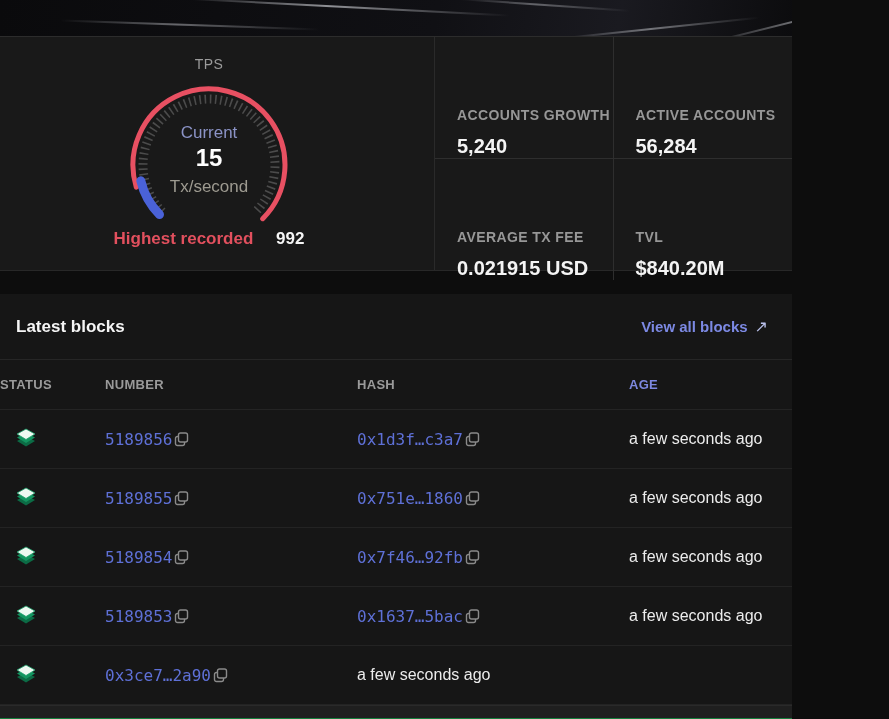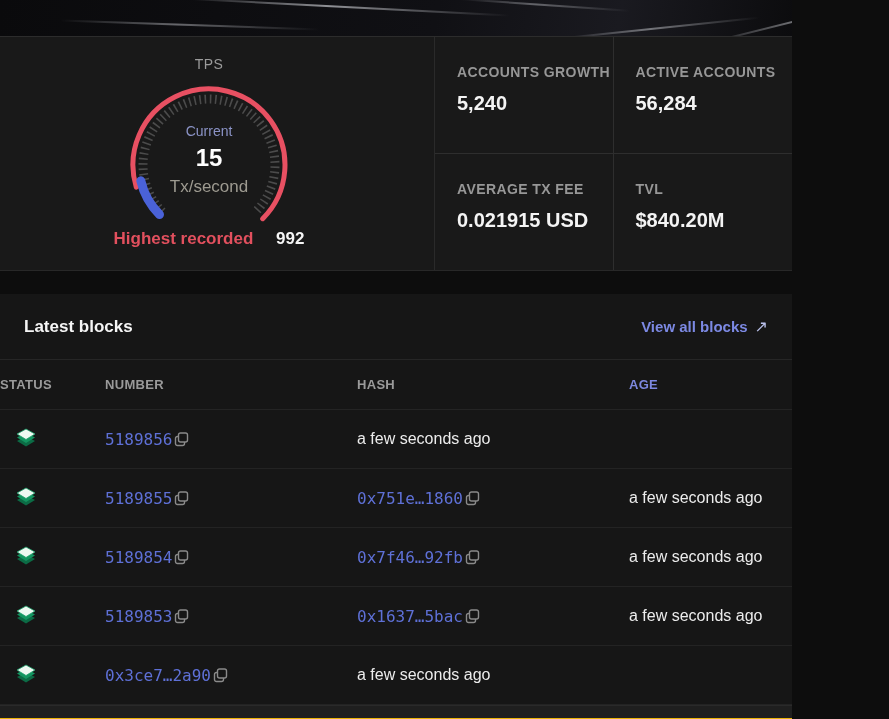--- a/index.html
+++ b/index.html
@@ -1,20 +1,20 @@
 <!DOCTYPE html>
 <html><head>
 <meta charset="utf-8">
 <style>
   * { margin:0; padding:0; box-sizing:border-box; }
   html,body { background:#0d0d0d; }
   .app {
     position:relative; width:792px; height:719px; overflow:hidden;
     font-family:"Liberation Sans", sans-serif; color:#e8e8e8;
-    background:#eab308;
+    background:#15803d;
   }
 
   
   .banner {
     position:relative; height:37px; overflow:hidden;
     background:linear-gradient(100deg,#0a0a0c 0%,#101014 55%,#1a1a20 78%,#0c0c0e 100%);
     border-bottom:1px solid #2c2c2c;
   }
   .streak { position:absolute; height:2px; border-radius:2px;
     background:linear-gradient(90deg,rgba(255,255,255,0) 0%,rgba(230,232,238,.75) 45%,rgba(255,255,255,0) 100%); }
@@ -27,42 +27,42 @@
     border-top:3px solid rgba(235,237,242,.8); top:18px; left:740px;
     transform:rotate(-38deg); filter:blur(.4px); }
 
   
   .stats-strip { display:flex; height:234px; background:#191919; border-bottom:1px solid #282828; }
   .gauge-panel { position:relative; width:435px; border-right:1px solid #2a2a2a; }
   .tps-title { position:absolute; top:19px; left:0; width:418px; text-align:center;
     color:#9b9b9b; font-size:14px; letter-spacing:.5px; }
   .gauge-svg { position:absolute; left:109px; top:44px; }
   .gauge-center { position:absolute; left:109px; width:200px; text-align:center; }
-  .g-current { top:86px;  color:#8b93c6; font-size:14px; }
+  .g-current { top:86px;  color:#8b93c6; font-size:17px; }
   .g-value   { top:107px; color:#ffffff; font-size:24px; font-weight:bold; }
   .g-unit    { top:140px; color:#9d9a90; font-size:17px; }
   .g-highest { position:absolute; top:192px; left:0; width:418px; text-align:center;
     font-size:17px; font-weight:bold; }
   .g-highest .hl { color:#e2505e; }
   .g-highest .hv { color:#f5f5f5; margin-left:18px; }
 
   .stats-grid { flex:1; display:grid; grid-template-columns:1fr 1fr; grid-template-rows:1fr 1fr; }
   .stat-tile { padding:27px 0 0 22px; }
   .stat-tile.br { border-right:1px solid #2e2e2e; }
   .stat-tile.bb { border-bottom:1px solid #2e2e2e; }
-  .stat-label { color:#979797; font-size:14px; font-weight:bold; letter-spacing:.4px; }
+  .stat-label { color:#979797; font-size:14px; font-weight:bold; letter-spacing:.4px;margin-top:43px; }
   .stat-value { color:#f4f4f4; font-size:20px; font-weight:bold; margin-top:12px; }
 
   
   .gap { height:23px; background:#0d0d0d; }
 
   
   .blocks-section { background:#161616; }
   .section-header { height:66px; display:flex; align-items:center;
-    justify-content:space-between; padding:0 24px 0 24px; border-bottom:1px solid #262626; }
+    justify-content:space-between; padding:0 24px 0 16px; border-bottom:1px solid #262626; }
   .section-title { color:#f5f5f5; font-size:17px; font-weight:bold; }
   .view-all { color:#7c89e3; font-size:15px; font-weight:bold; text-decoration:none;
     display:flex; align-items:center; gap:7px; cursor:pointer; }
   .view-all .arrow { color:#b9c0ea; font-size:16px; font-weight:normal; }
 
   .thead, .trow { display:grid; grid-template-columns:105px 252px 272px 1fr; align-items:center; }
   .thead { height:50px; border-bottom:1px solid #242424; }
   .th { color:#9a9a9a; font-size:13px; font-weight:bold; letter-spacing:.3px; }
   .th.age { color:#7d88e0; }
   .trow { height:59px; border-bottom:1px solid #232323; }
@@ -163,20 +163,29 @@
         </div>
         <div class="cell-link">
           <a class="mono-link">5189856</a>
           <button class="copy-btn">
             <svg width="15" height="15" viewBox="0 0 15 15">
                 <rect x="4.5" y="1" width="9" height="9" rx="2" fill="none" stroke="#8a8a8a" stroke-width="1.4"></rect>
                 <path d="M10.5 10 v1.5 a2 2 0 0 1 -2 2 h-5 a2 2 0 0 1 -2 -2 v-5 a2 2 0 0 1 2 -2 H5" fill="none" stroke="#8a8a8a" stroke-width="1.4"></path>
               </svg>
           </button>
         </div>
+        <div class="cell-link">
+          <a class="mono-link">0x1d3f…c3a7</a>
+          <button class="copy-btn">
+            <svg width="15" height="15" viewBox="0 0 15 15">
+                <rect x="4.5" y="1" width="9" height="9" rx="2" fill="none" stroke="#8a8a8a" stroke-width="1.4"></rect>
+                <path d="M10.5 10 v1.5 a2 2 0 0 1 -2 2 h-5 a2 2 0 0 1 -2 -2 v-5 a2 2 0 0 1 2 -2 H5" fill="none" stroke="#8a8a8a" stroke-width="1.4"></path>
+              </svg>
+          </button>
+        </div>
         <div class="age-cell">a few seconds ago</div>
       </div>
 
       <div class="trow">
         <div class="cell-status">
           <svg width="24" height="22" viewBox="0 0 24 22">
             <path d="M12 8 L21 13 L12 18.5 L3 13 Z" fill="#0c6b45"></path>
             <path d="M12 4.5 L21 9.5 L12 15 L3 9.5 Z" fill="#139560"></path>
             <path d="M12 1 L21 6 L12 11.5 L3 6 Z" fill="#eef9f2" stroke="#1aa069" stroke-width="0.8"></path>
           </svg>

